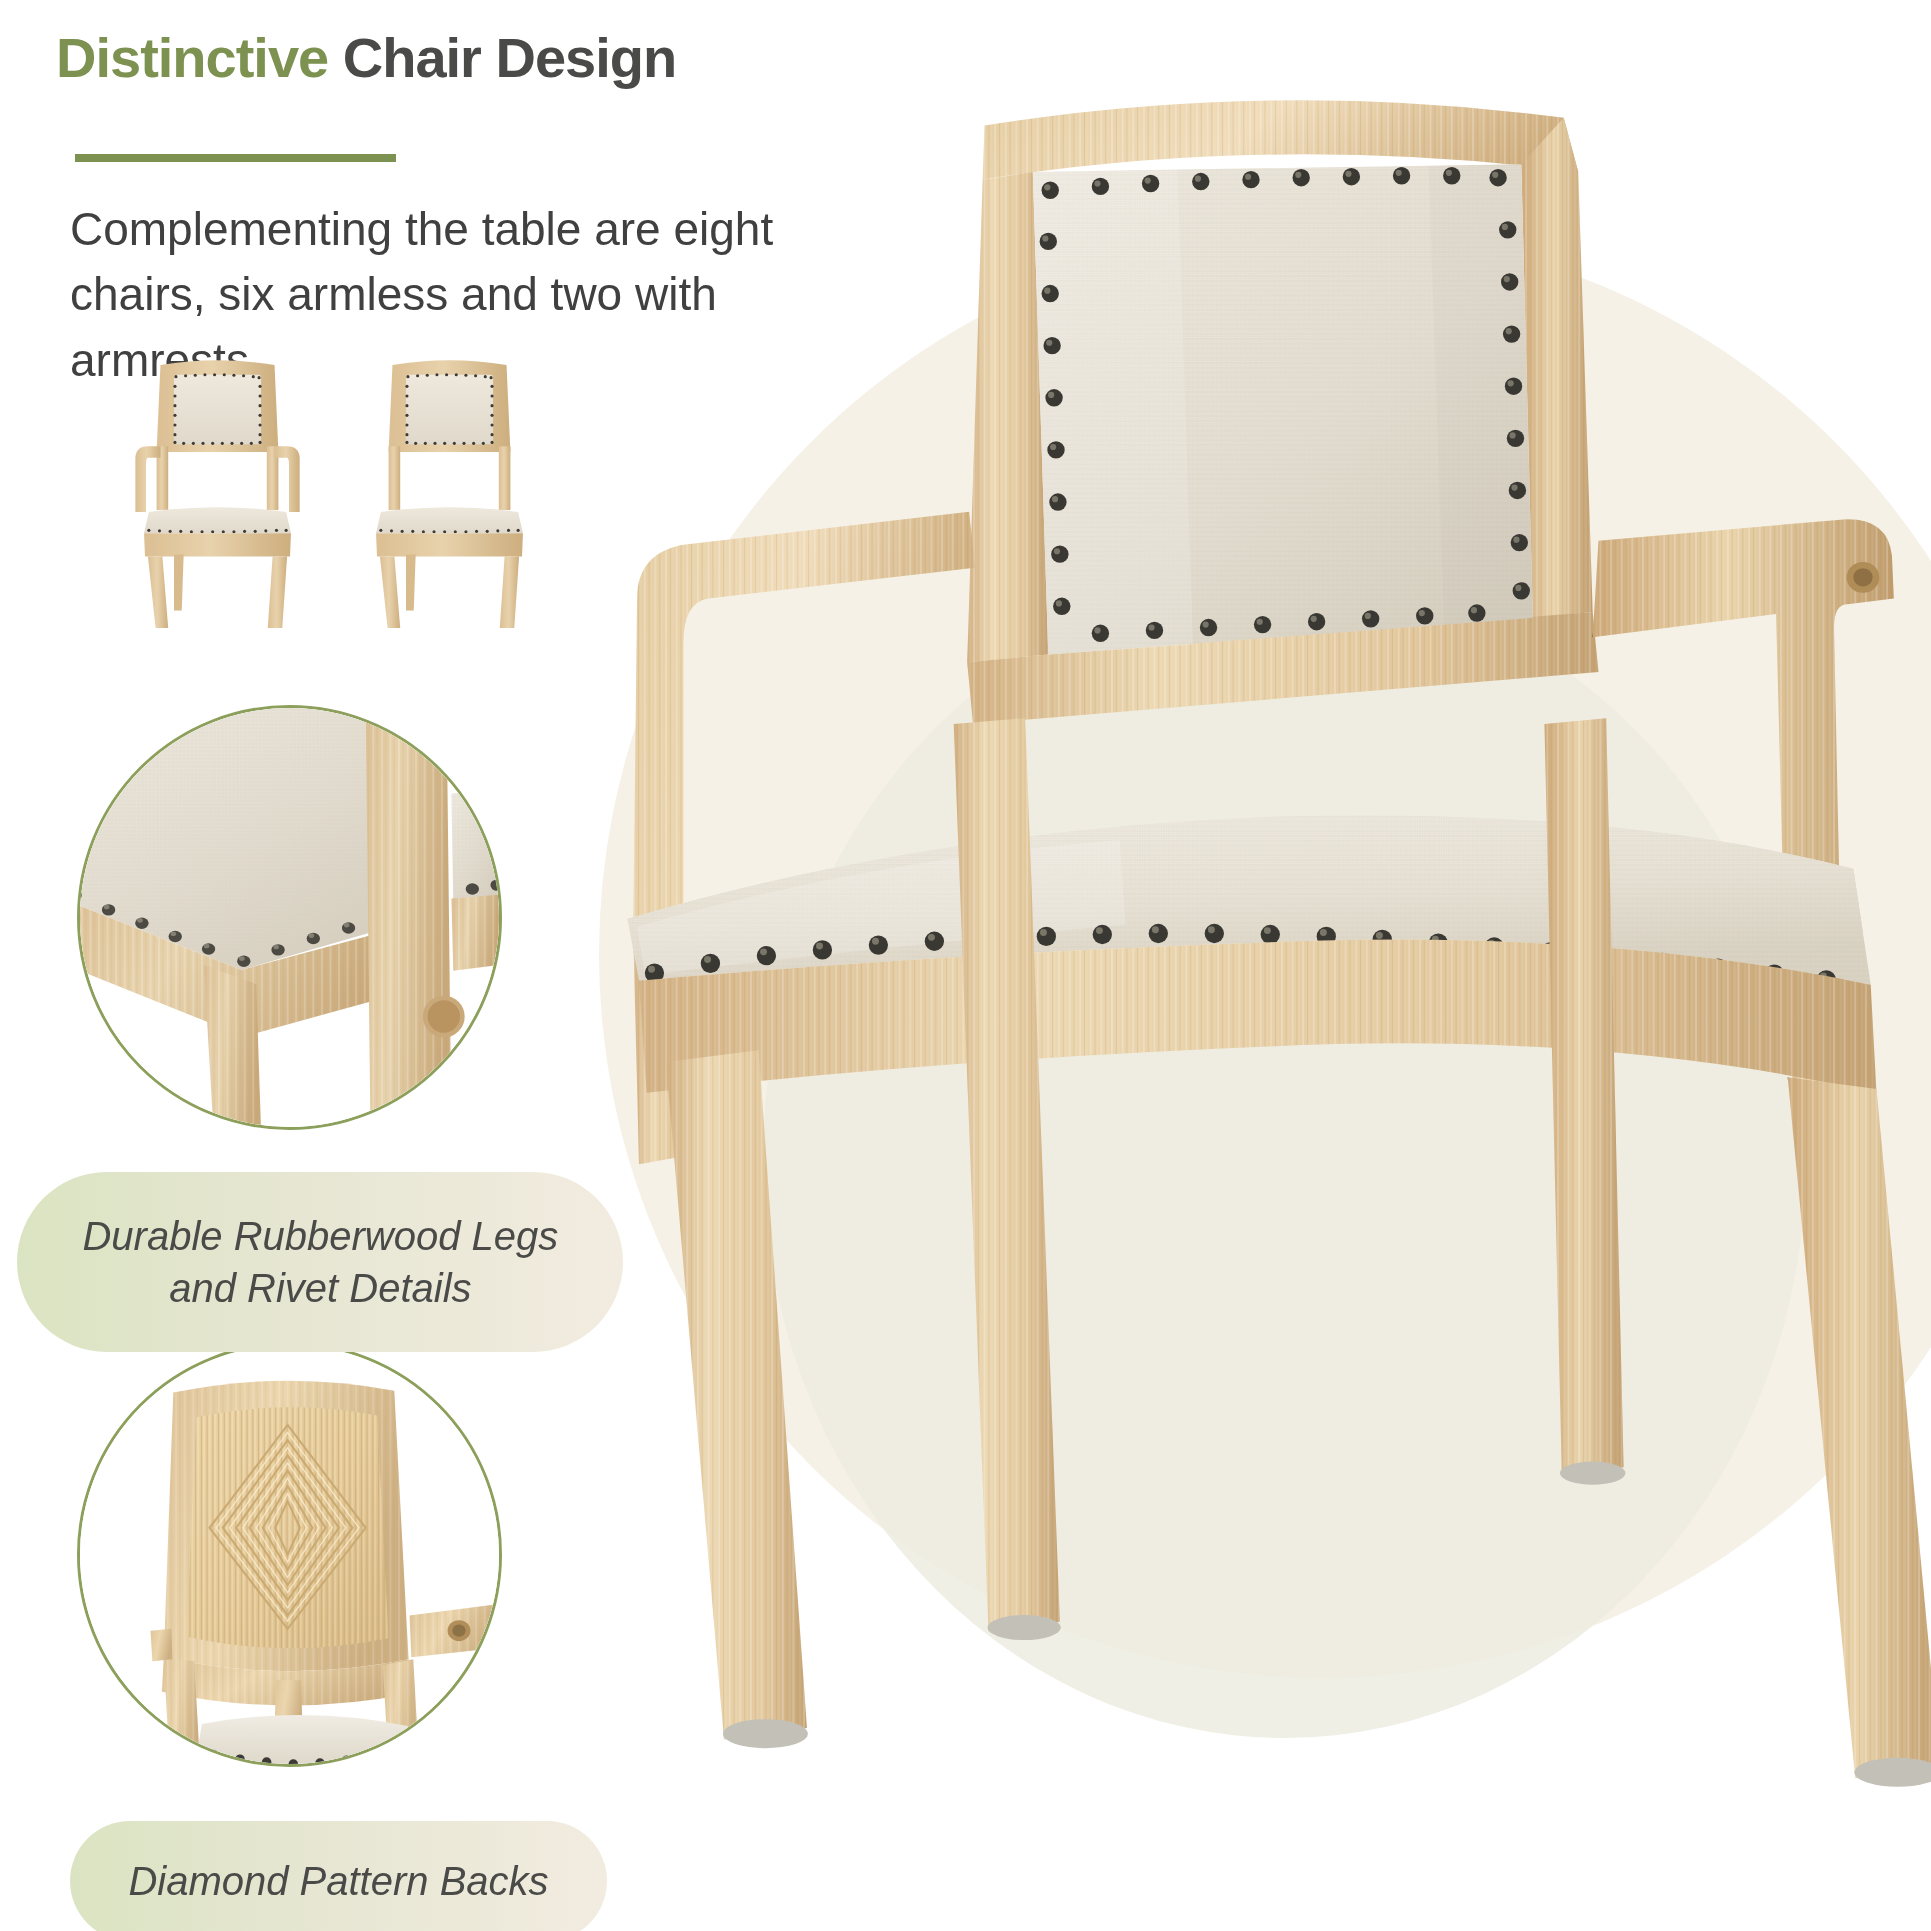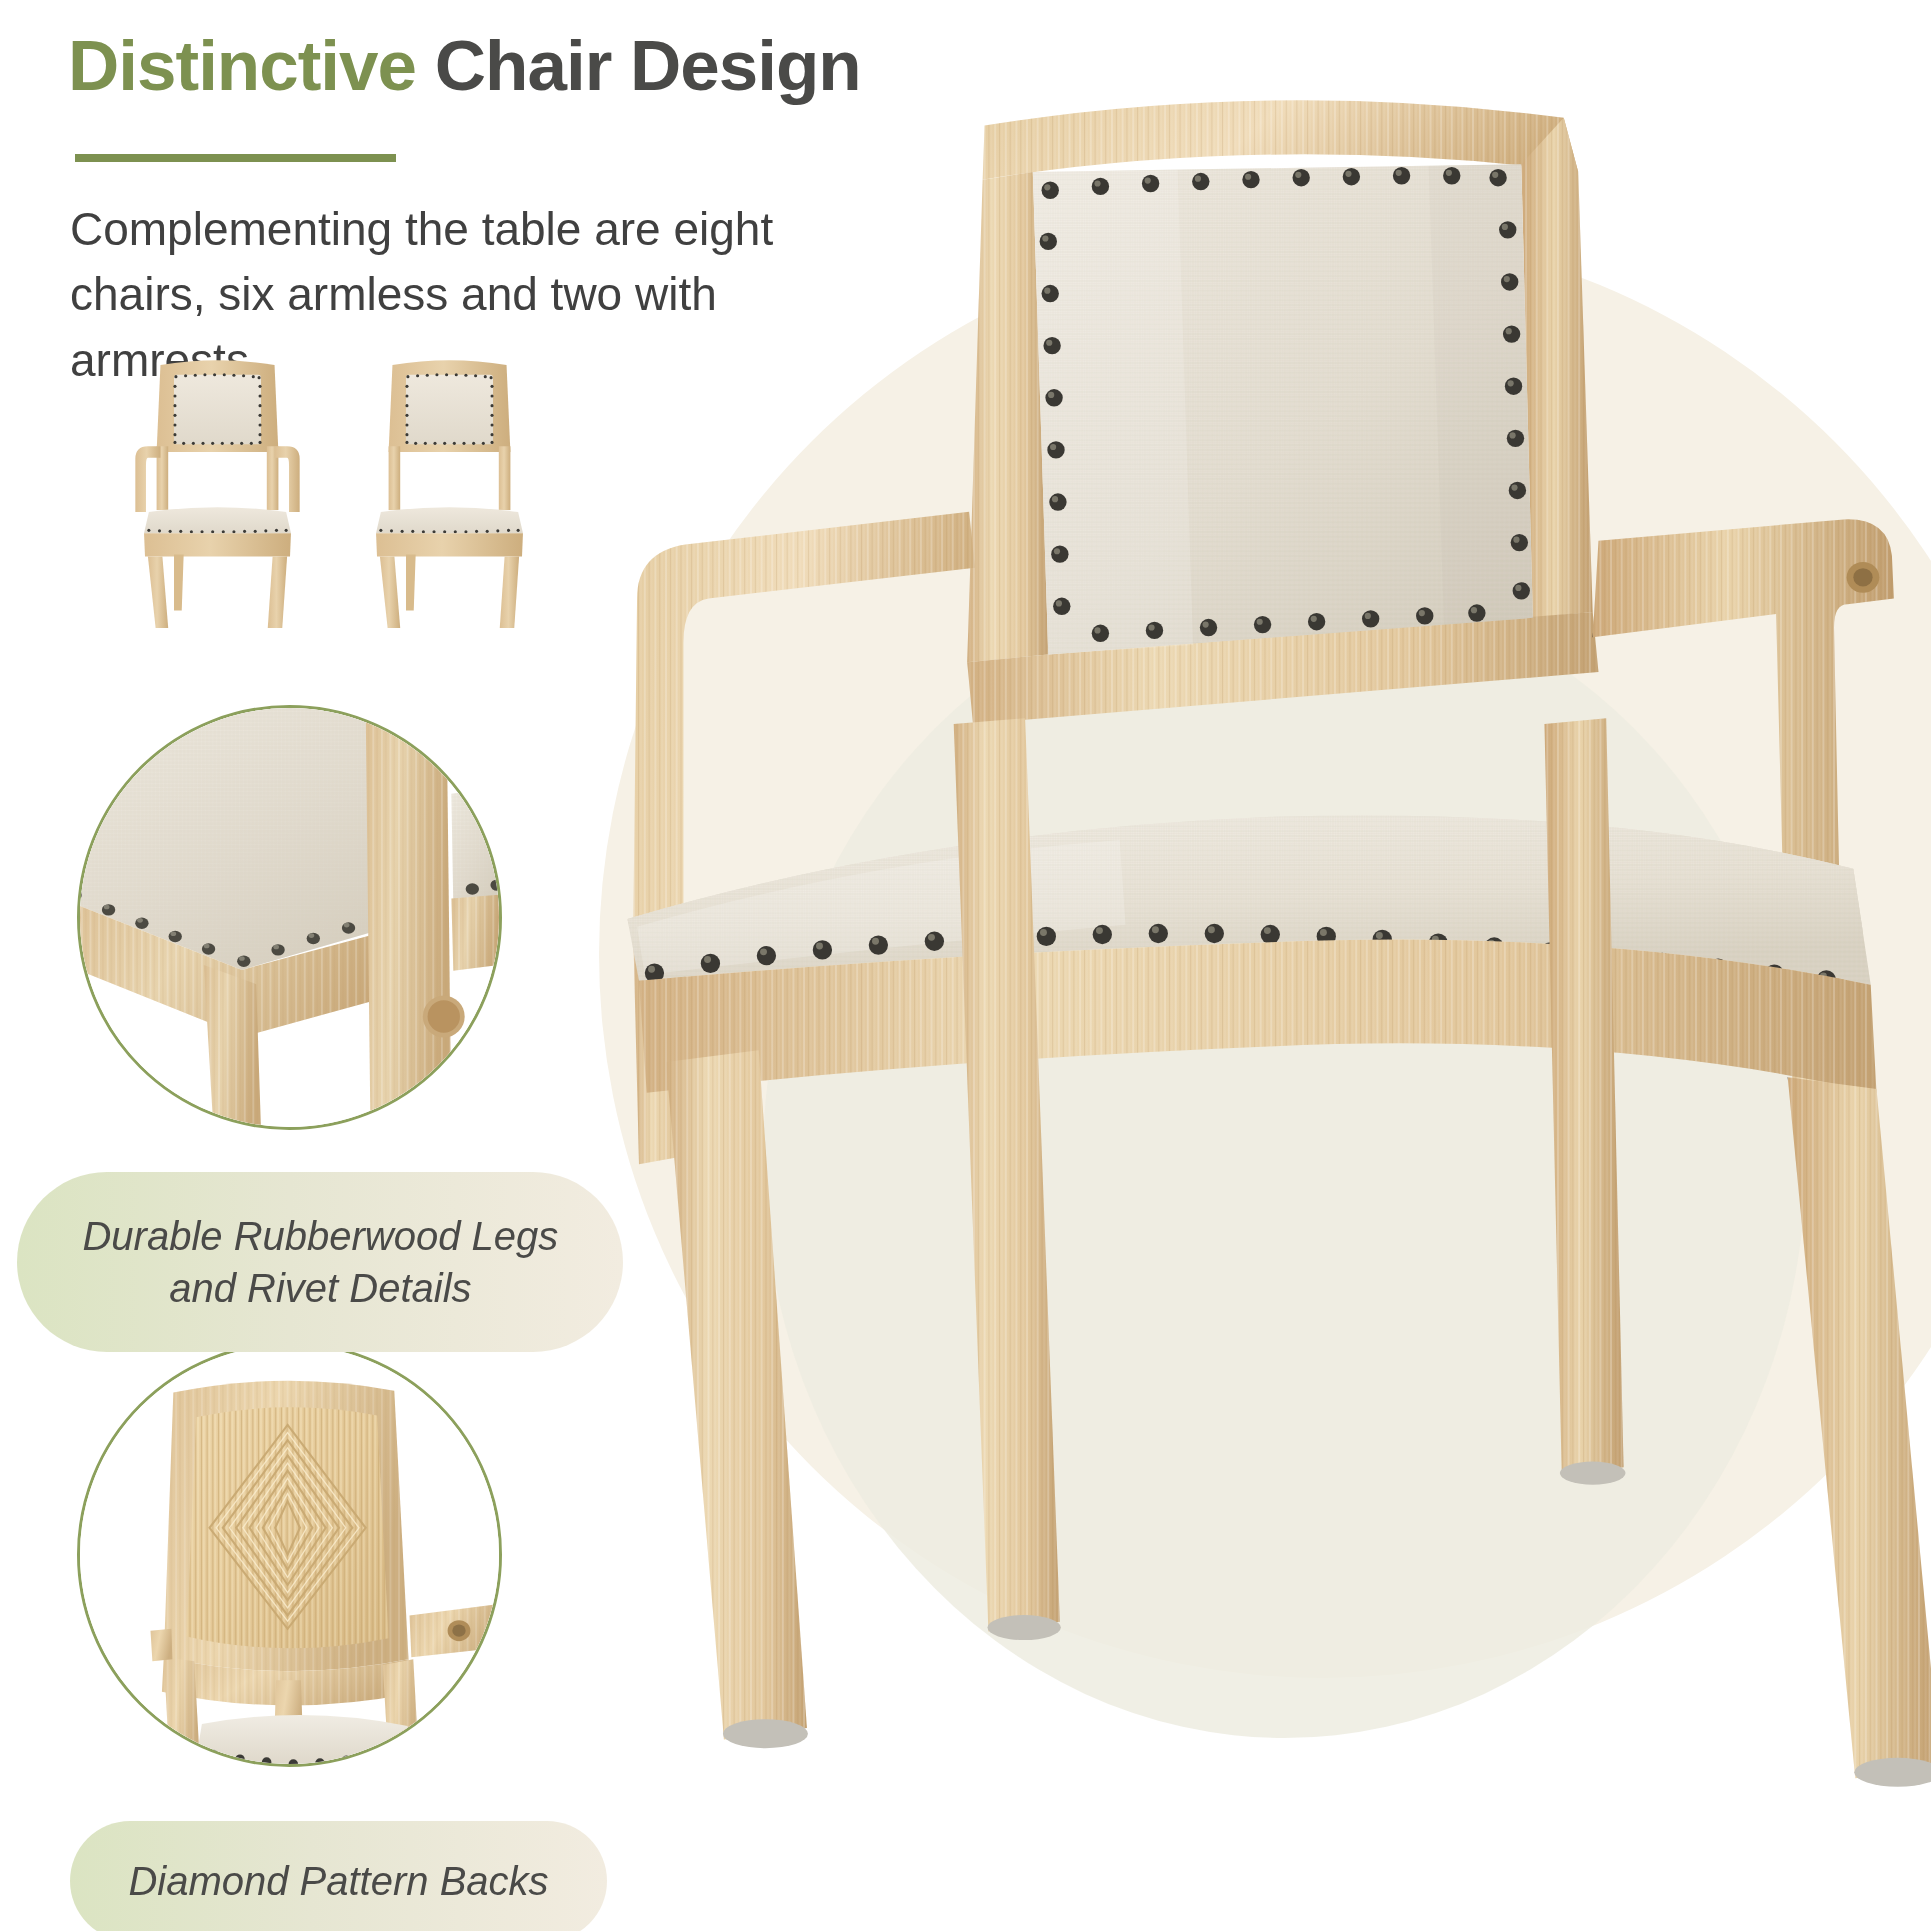--- a/index.html
+++ b/index.html
@@ -25,22 +25,22 @@
     left:763px; top:579px;
     width:1043px; height:1159px;
     border-radius:50%;
     background:#edece0;
     opacity:.85;
   }
 
   
   #header { position:absolute; left:0; top:0; width:966px; z-index:5; }
   #page-title {
-    position:absolute; left:68px; top:25px;
-    font-size:71px; font-weight:bold;
+    position:absolute; left:56px; top:25px;
+    font-size:56px; font-weight:bold;
     letter-spacing:-1px; white-space:nowrap;
     color:#4a4a48;
   }
   #page-title .accent { color:#7d9150; }
   #title-rule {
     position:absolute; left:75px; top:154px;
     width:321px; height:7.7px; background:#7d9150;
   }
   #subtitle {
     position:absolute; left:70px; top:197px;

